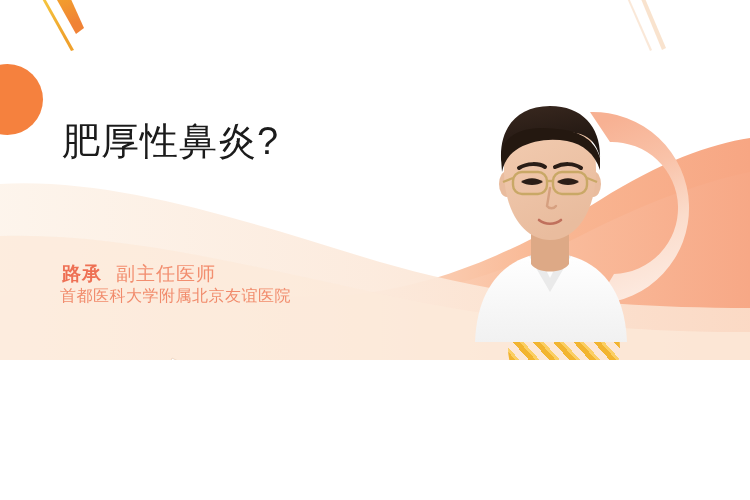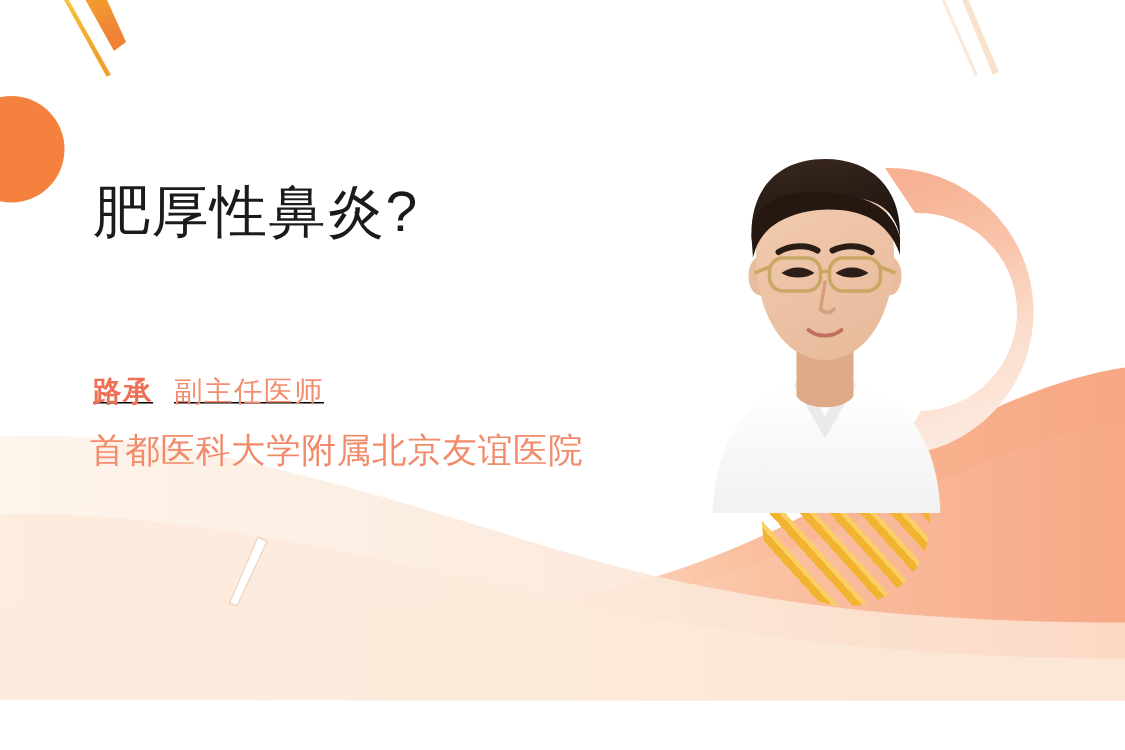--- a/index.html
+++ b/index.html
@@ -4,21 +4,21 @@
 <style>
   html,body{margin:0;padding:0;}
   body{
     width:750px;height:500px;
     background:#ffffff;
     font-family:"Liberation Sans","DejaVu Sans",sans-serif;
     overflow:hidden;
   }
   #card{
     position:relative;
-    width:750px;height:467px;
+    width:750px;height:360px;
     background:#ffffff;
     overflow:hidden;
   }
 
   
   .wave{position:absolute;left:0;bottom:0;width:750px;height:260px;}
 
   
   .stripe-tl{position:absolute;left:0;top:-10px;width:140px;height:150px;}
 
@@ -65,42 +65,41 @@
     position:absolute;
     left:62px;top:116px;
     font-size:38px;
     letter-spacing:1px;
     color:#1b1b1b;
     font-weight:400;
     white-space:nowrap;
   }
   .name-line{
     position:absolute;
-    left:62px;top:252px;
+    left:62px;top:264px;
     white-space:nowrap;
     line-height:1;
-    text-decoration:underline;
   }
   .doc-name{
     font-size:19px;
     font-weight:700;
     color:#EE7054;
     letter-spacing:1px;
   }
   .doc-title{
     font-size:19px;
     font-weight:400;
     color:#F28E6F;
     letter-spacing:1px;
     margin-left:14px;
   }
   .affil{
     position:absolute;
     left:60px;top:285px;
-    font-size:23px;
+    font-size:16px;
     color:#F18B6C;
     line-height:1.35;
     white-space:nowrap;
     letter-spacing:0.5px;
   }
   .affil div{display:block;}
 </style>
 </head>
 <body>
 

